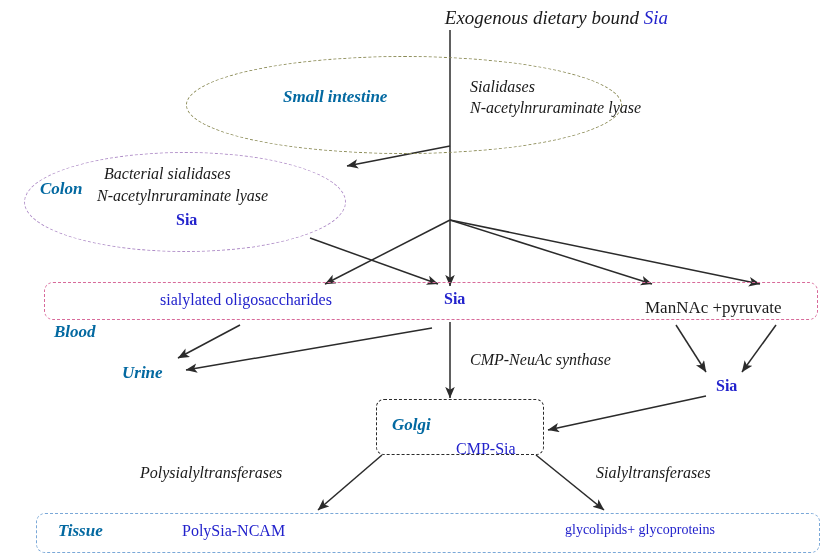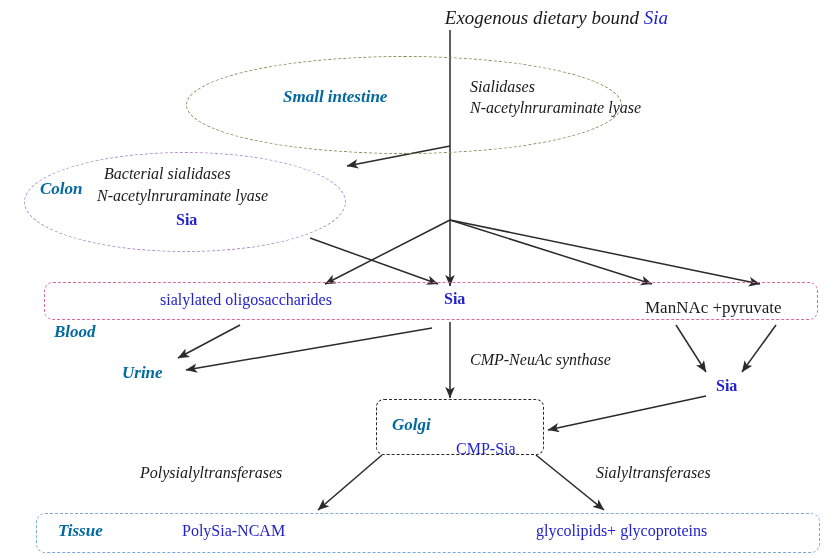--- a/index.html
+++ b/index.html
@@ -46,21 +46,21 @@
   #lb-rsia{left:716px;top:378px;font-size:16px;}
 
   #lb-golgi{left:392px;top:416px;font-size:17px;}
   #lb-cmpsia{left:456px;top:417px;font-size:16px;margin-top:24px;}
 
   #lb-poly{left:140px;top:465px;font-size:16px;}
   #lb-sialyl{left:596px;top:465px;font-size:16px;}
 
   #lb-tissue{left:58px;top:522px;font-size:17px;}
   #lb-polysia{left:182px;top:523px;font-size:16px;text-align:center;}
-  #lb-glyco{left:536px;top:523px;font-size:16px;}
+  #lb-glyco{left:565px;top:523px;font-size:14px;}
 </style>
 </head>
 <body>
 
 <div id="stage">
 
   <svg id="wires" viewBox="0 0 832 558">
     <defs>
       <marker id="ah" markerWidth="9" markerHeight="9" refX="7.4" refY="3.2" orient="auto" markerUnits="strokeWidth">
         <path d="M0,0 L7.6,3.2 L0,6.4 L1.9,3.2 z" fill="#2b2b2b"></path>

